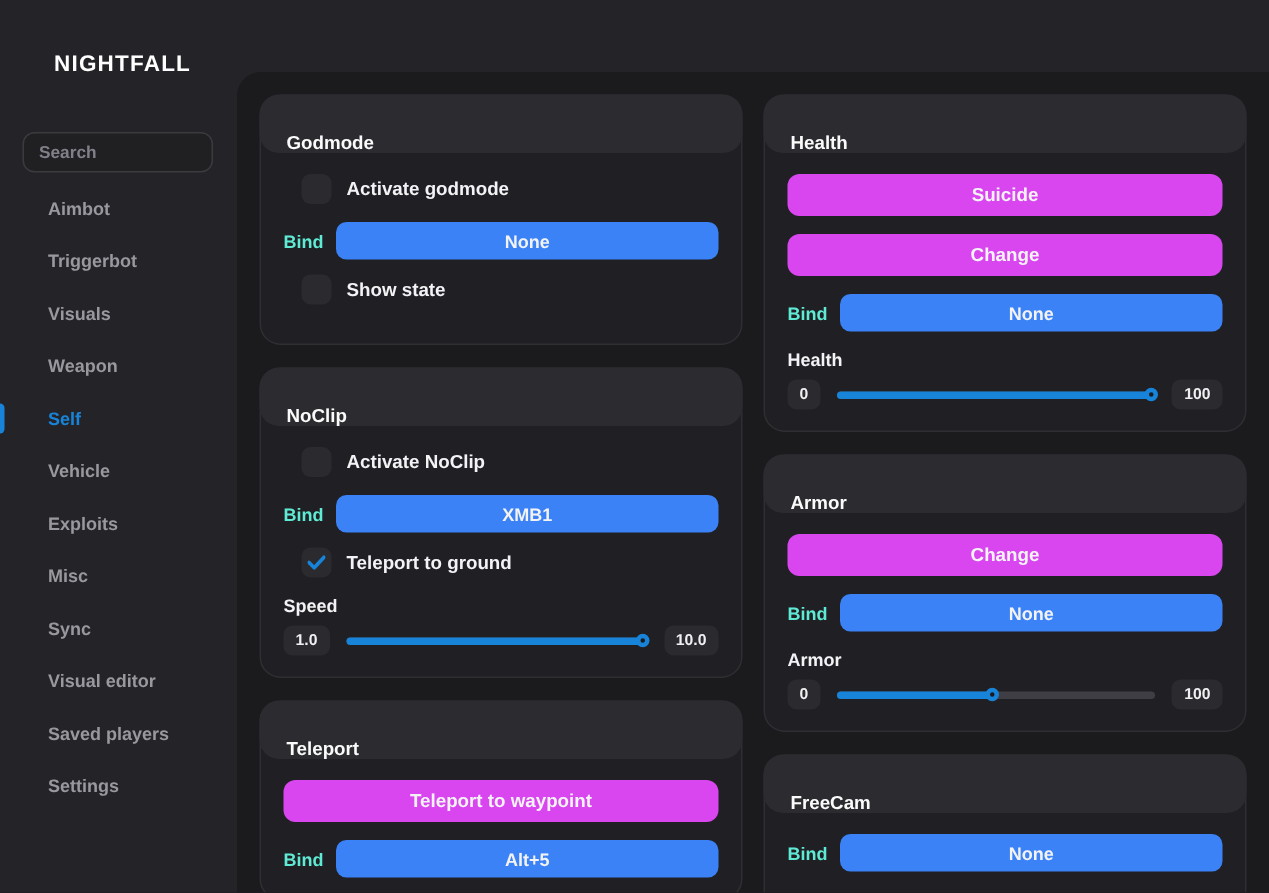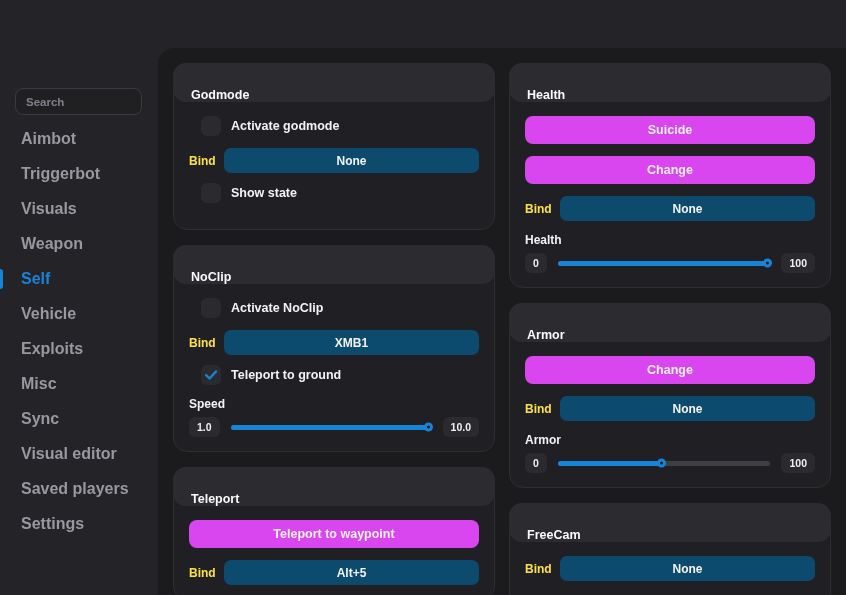--- a/index.html
+++ b/index.html
@@ -16,21 +16,21 @@
   .search {
     position:absolute; left:15px; top:88px; width:127px; height:27px;
     background:#202023; border:1px solid #3a3a3f; border-radius:8px;
     color:#e8e8ec; font:700 11.5px "Liberation Sans","DejaVu Sans",sans-serif;
     padding:0 10px; outline:none;
   }
   .search::placeholder { color:#80808a; }
   .nav { position:absolute; top:121px; left:0; right:0; }
   .nav-item {
     position:relative; height:35px; display:flex; align-items:center;
-    padding-left:21px; font-size:16px; font-weight:700; color:#98989f; cursor:pointer;
+    padding-left:32px; font-size:12px; font-weight:700; color:#98989f; cursor:pointer;
   }
   .nav-item.active { color:var(--accent); }
   .nav-item.active::before {
     content:""; position:absolute; left:0; top:50%; transform:translateY(-50%);
     width:3px; height:20px; background:var(--accent); border-radius:0 3px 3px 0;
   }
   
   .main {
     position:absolute; left:158px; top:48px; right:0; bottom:0;
     background:#1b1b1e; border-top-left-radius:16px; overflow:hidden;
@@ -50,23 +50,23 @@
   .check-row + .bind-row, .bind-row + .check-row { margin-top:10px; }
   .checkbox {
     width:20px; height:20px; border-radius:6px; background:#2b2b2f;
     display:flex; align-items:center; justify-content:center; cursor:pointer; flex:0 0 auto;
   }
   .checkbox svg { display:none; }
   .checkbox.checked svg { display:block; }
   .check-label { font-size:12.5px; font-weight:700; color:#f3f3f5; }
   .bind-row { display:flex; align-items:center; margin:10px 0; }
   .bind-row:last-child { margin-bottom:0; }
-  .bind-label { width:35px; flex:0 0 35px; font-size:12px; font-weight:700; color:#fde047; }
+  .bind-label { width:35px; flex:0 0 35px; font-size:12px; font-weight:700; color:#5eead4; }
   .bind-btn {
-    flex:1; height:25px; background:#0c4a6e; border:none; border-radius:7px;
+    flex:1; height:25px; background:#3b82f6; border:none; border-radius:7px;
     color:#f3f3f5; font:700 12px "Liberation Sans","DejaVu Sans",sans-serif; cursor:pointer;
   }
   .action-btn {
     display:block; width:100%; height:28px; background:#d946ef; border:none; border-radius:8px;
     color:#f3f3f5; font:700 12.5px "Liberation Sans","DejaVu Sans",sans-serif; cursor:pointer;
   }
   .action-btn + .action-btn { margin-top:12px; }
   .action-btn + .bind-row { margin-top:12px; }
   .slider-label { font-size:12px; font-weight:700; margin:12px 0 6px; color:#f3f3f5; }
   .slider-row { display:flex; align-items:center; gap:11px; }
@@ -80,20 +80,21 @@
     position:absolute; top:50%; transform:translateY(-50%);
     width:9px; height:9px; border:3px solid var(--accent); background:#1b1b1e; border-radius:50%;
     cursor:grab;
   }
   .freecam-body { padding-bottom:40px; }
 </style>
 </head>
 <body>
 
 <aside class="sidebar">
+  <div class="brand">NIGHTFALL</div>
   <input class="search" type="text" placeholder="Search" style="">
   <nav class="nav">
     <div class="nav-item">
         <span>Aimbot</span>
       </div>
     <div class="nav-item">
         <span>Triggerbot</span>
       </div>
     <div class="nav-item">
         <span>Visuals</span>

